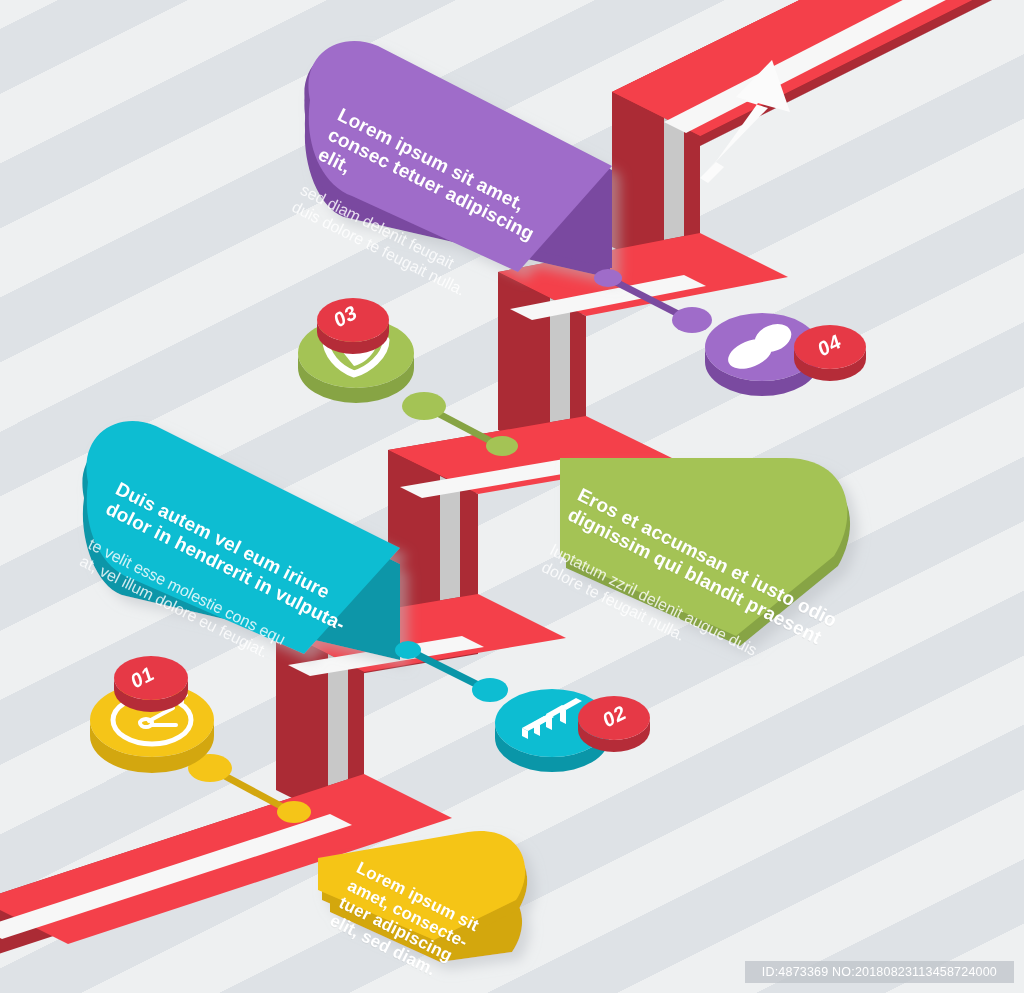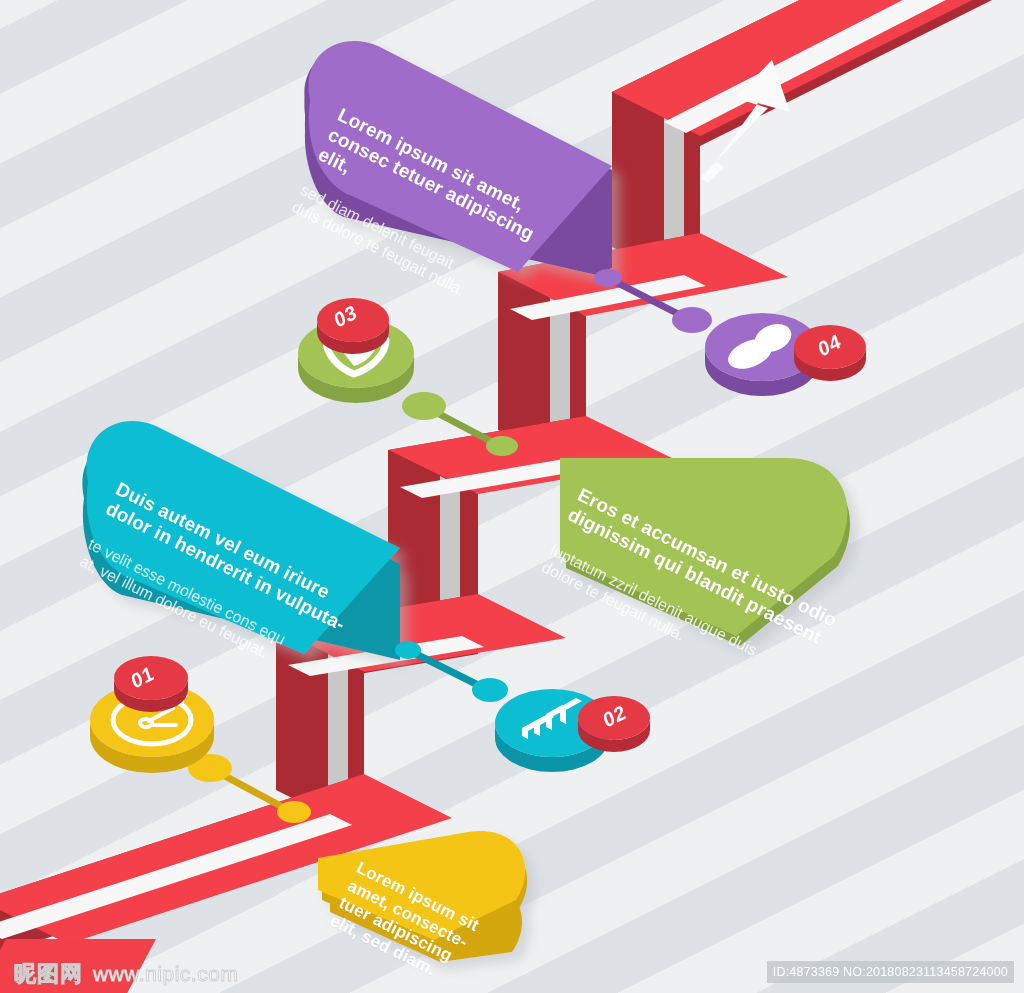--- a/index.html
+++ b/index.html
@@ -93,21 +93,21 @@
   #wm-url{
     position:relative;margin-left:10px;
     font-size:21px;color:#ffffff;letter-spacing:.5px;
     -webkit-text-stroke:1px #cfcfcf;
   }
   #id-tag{
     position:absolute;right:10px;bottom:10px;
     background:rgba(190,195,200,.75);
     color:#ffffff;
     font-size:12.5px;
-    padding:4px 6px;
+    padding:4px 17px;
     letter-spacing:.2px;
     pointer-events:none;
   }
 </style>
 </head>
 <body>
 
 <div id="stage">
 
   <div id="bg-stripes"></div>
@@ -386,20 +386,15 @@
 amet, consecte-
 tuer adipiscing
 elit, sed diam.</div>
   </div>
 
   <div class="badge-num" id="num-01">01</div>
   <div class="badge-num" id="num-02">02</div>
   <div class="badge-num" id="num-03">03</div>
   <div class="badge-num" id="num-04">04</div>
 
-  <div id="watermark">
-    <div id="wm-stripe"></div>
-    <div id="wm-logo">昵图网</div>
-    <div id="wm-url">www.nipic.com</div>
-  </div>
   <div id="id-tag">ID:4873369 NO:20180823113458724000</div>
 
 </div>
 
 </body></html>

